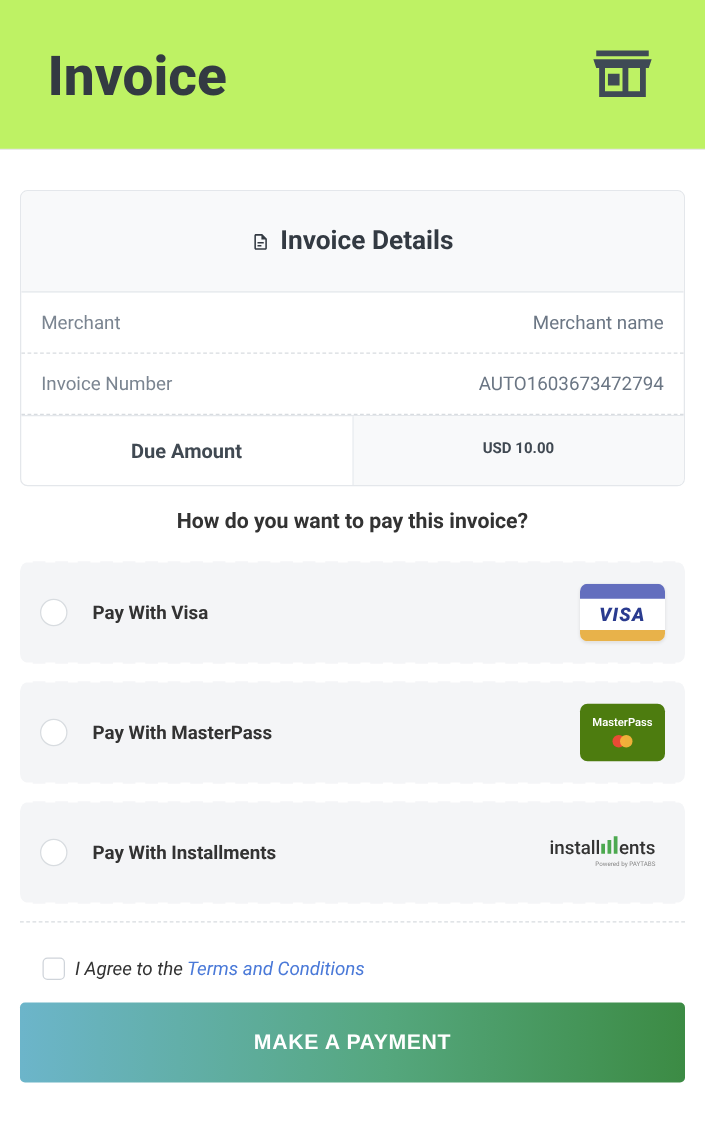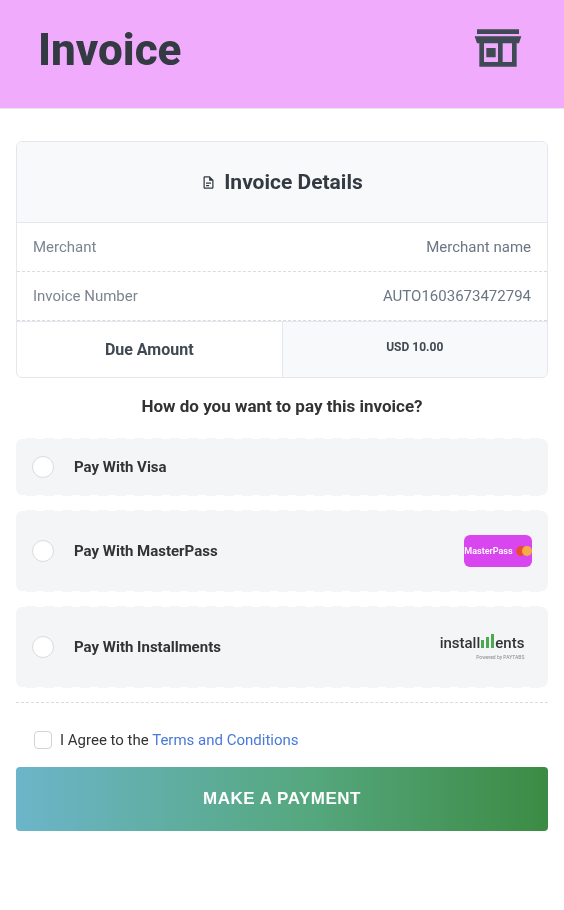--- a/index.html
+++ b/index.html
@@ -7,22 +7,22 @@
       font-family: -apple-system, BlinkMacSystemFont, "Segoe UI", Roboto, "Helvetica Neue", Arial, sans-serif;
       background: #fff;
       width: 564px;
       height: 910px;
       overflow: hidden;
     }
     .header {
       display: flex;
       justify-content: space-between;
       align-items: center;
-      padding: 20px 38px 28px 38px;
-      background: #f0abfc;
+      padding: 31px 38px 28px 38px;
+      background: #bef264;
       border-bottom: 1px solid #e8e8e8;
     }
     .header-title {
       font-size: 44px;
       font-weight: 800;
       color: #333a42;
     }
     .store-icon svg {
       width: 56px;
       height: 56px;
@@ -159,27 +159,28 @@
       display: flex;
       flex-direction: column;
       overflow: hidden;
       box-shadow: 0 1px 3px rgba(0,0,0,0.1);
     }
     .visa-card .top { height: 12px; background: #636ebe; }
     .visa-card .mid { flex:1; display:flex; align-items:center; justify-content:center; font-weight:900; font-style:italic; color:#2a3b8f; font-size:15px; letter-spacing:1px;}
     .visa-card .bot { height: 9px; background: #e8b24a; }
     .masterpass-card {
       width: 68px;
-      height: 32px;
+      height: 46px;
       border-radius: 6px;
-      background: #d946ef;
+      background: #4d7c0f;
       display: flex;
       align-items: center;
       justify-content: center;
       gap: 3px;
+      flex-direction: column;
     }
     .masterpass-card span {
       color: #fff;
       font-size: 9px;
       font-weight: 600;
     }
     .mp-circles { position: relative; width: 16px; height: 12px; }
     .mp-circles .c1 { position:absolute; width:10px; height:10px; border-radius:50%; background:#e94b35; left:0; top:1px;}
     .mp-circles .c2 { position:absolute; width:10px; height:10px; border-radius:50%; background:#f6b33c; left:6px; top:1px; opacity:0.95;}
     .install-logo {
@@ -217,20 +218,21 @@
       border: none;
       border-top: 1px dashed #d8dce0;
       margin: 14px 0 28px 0;
     }
     .agree-row {
       display: flex;
       align-items: flex-end;
       gap: 8px;
       padding: 0 18px;
       margin-bottom: 18px;
+      font-style: italic;
     }
     .checkbox {
       width: 18px;
       height: 18px;
       border: 1px solid #cfd4da;
       border-radius: 4px;
       background: #fff;
     }
     .agree-text {
       font-size: 15px;
@@ -289,20 +291,27 @@
       <div class="due-label-cell">Due Amount</div>
       <div class="due-value-cell">USD 10.00</div>
     </div>
   </div>
 
   <div class="question-text">How do you want to pay this invoice?</div>
 
   <div class="pay-option">
     <div class="radio"></div>
     <div class="pay-label">Pay With Visa</div>
+    <div class="pay-icon">
+      <div class="visa-card">
+        <div class="top"></div>
+        <div class="mid">VISA</div>
+        <div class="bot"></div>
+      </div>
+    </div>
   </div>
 
   <div class="pay-option">
     <div class="radio"></div>
     <div class="pay-label">Pay With MasterPass</div>
     <div class="pay-icon">
       <div class="masterpass-card">
         <span>MasterPass</span>
         <div class="mp-circles">
             <div class="c1"></div>

